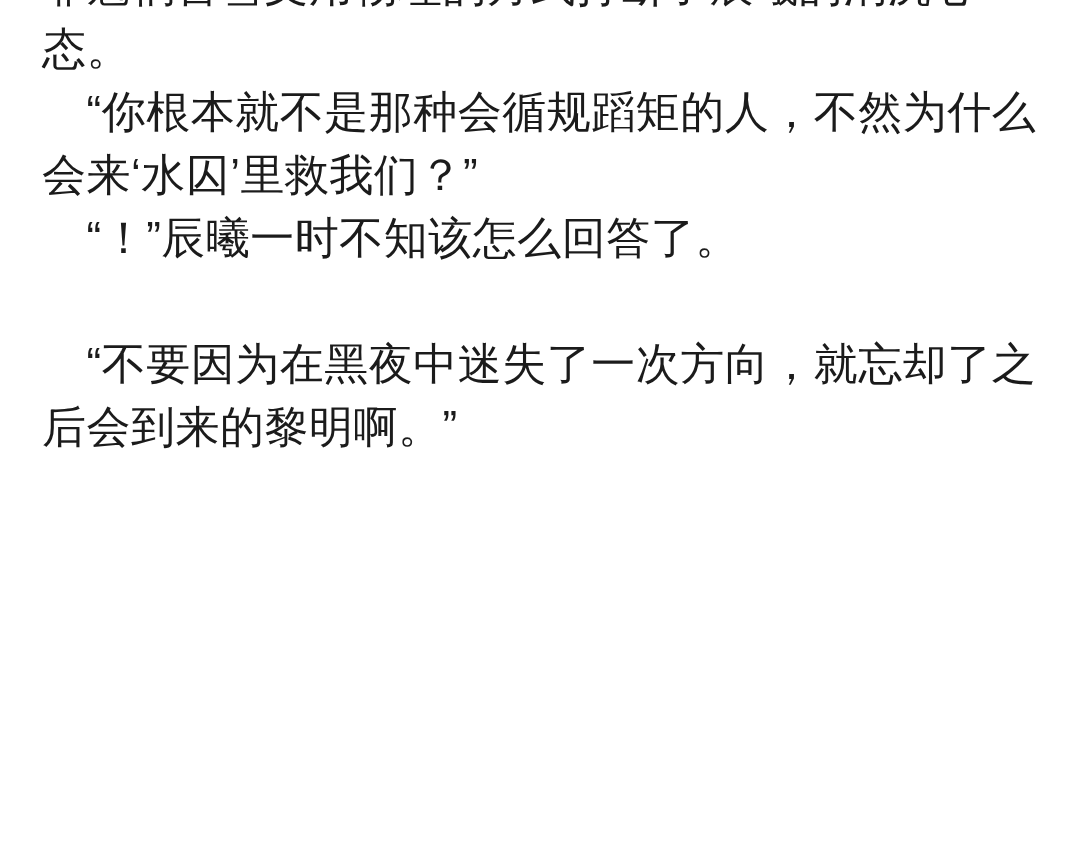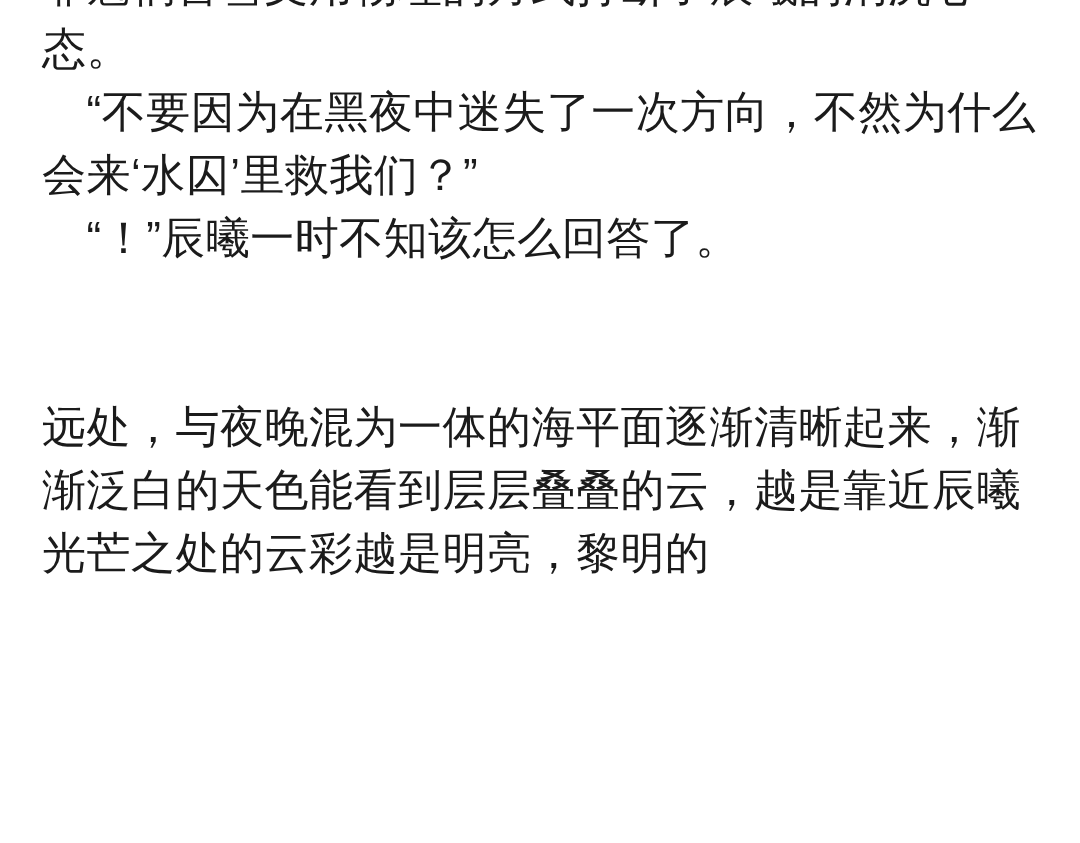--- a/index.html
+++ b/index.html
@@ -45,26 +45,26 @@
 </head>
 <body>
 
 <div class="page">
 
   <div class="text-body">
 
     <p class="para clipped-top">罪魁祸首雪文用物理的方式打断了辰曦的消沉心态。</p>
 
 
-    <p class="para">　“不要因为在黑夜中迷失了一次方向，不然为什么会来‘水囚’里救我们？”</p>
+    <p class="para">　“你根本就不是那种会循规蹈矩的人，不然为什么会来‘水囚’里救我们？”</p>
 
     <p class="para">　“！”辰曦一时不知该怎么回答了。</p>
 
     <div class="blank-line"></div>
 
+    <p class="para">　“不要因为在黑夜中迷失了一次方向，就忘却了之后会到来的黎明啊。”</p>
 
     <div class="blank-line"></div>
 
-    <p class="para">远处，与夜晚混为一体的海平面逐渐清晰起来，渐渐泛白的天色能看到层层叠叠的云，越是靠近辰曦光芒之处的云彩越是明亮，黎明的</p>
 
   </div>
 
 </div>
 
 </body></html>

